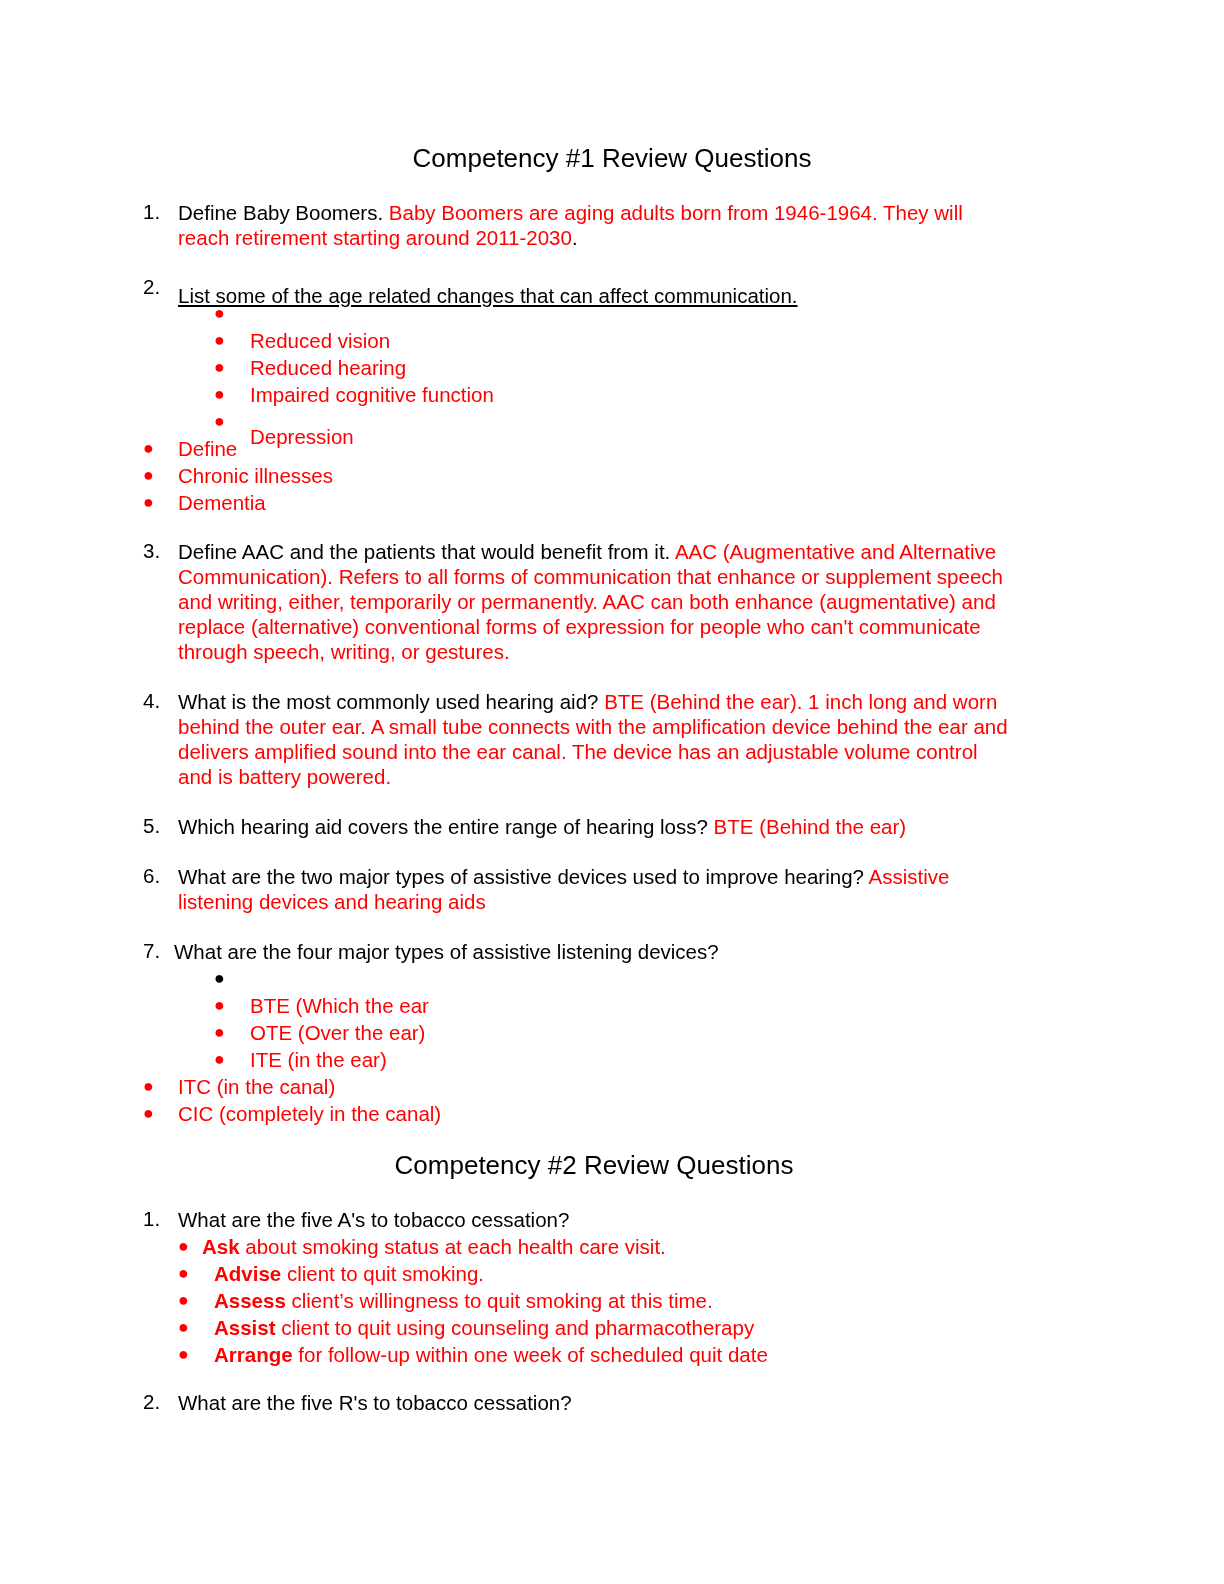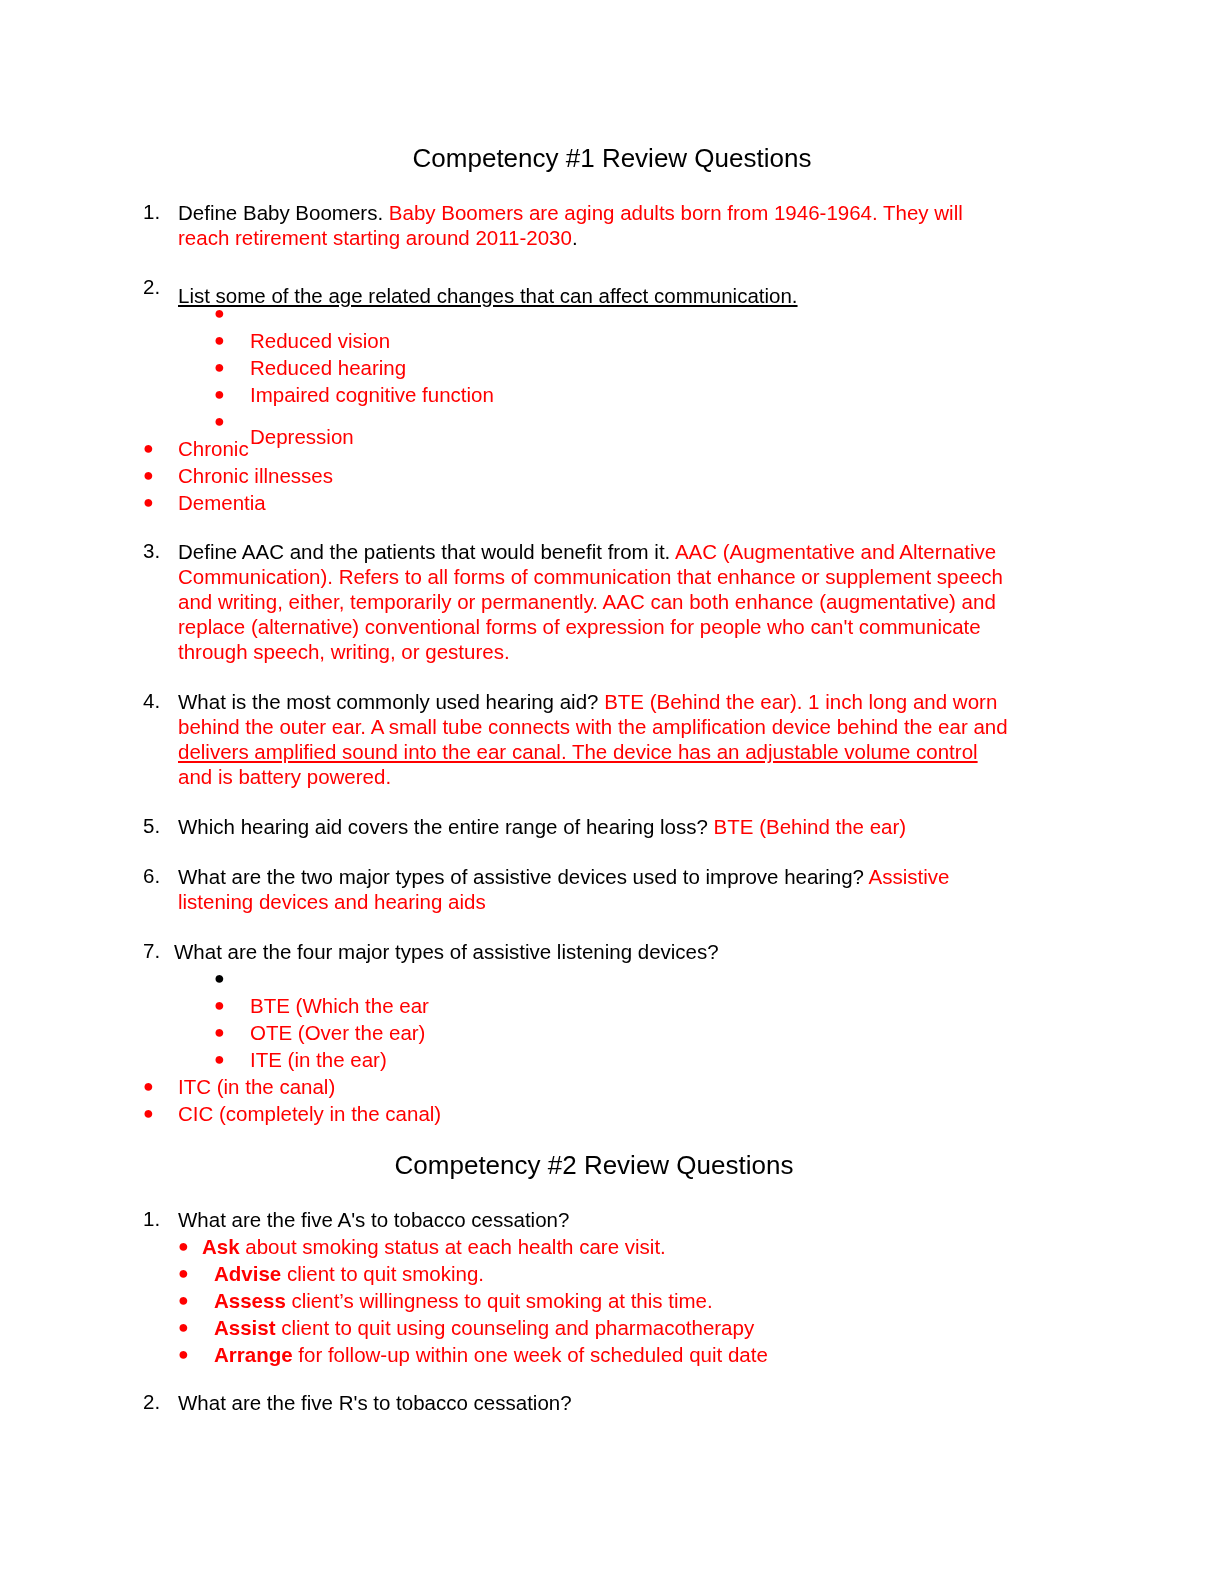--- a/index.html
+++ b/index.html
@@ -39,21 +39,21 @@
   <span class="bul red" style="left:214px;top:330px;">●</span>
   <div class="line red" style="left:250px;top:328px;">Reduced vision</div>
   <span class="bul red" style="left:214px;top:357px;">●</span>
   <div class="line red" style="left:250px;top:355px;">Reduced hearing</div>
   <span class="bul red" style="left:214px;top:384px;">●</span>
   <div class="line red" style="left:250px;top:382px;">Impaired cognitive function</div>
   <span class="bul red" style="left:214px;top:411px;">●</span>
   <div class="line red" style="left:250px;top:424px;">Depression</div>
 
   <span class="bul red" style="left:143px;top:438px;">●</span>
-  <div class="line red" style="left:178px;top:436px;">Chronic</div>
+  <div class="line red" style="left:178px;top:436px;">Define</div>
   <span class="bul red" style="left:143px;top:465px;">●</span>
   <div class="line red" style="left:178px;top:463px;">Chronic illnesses</div>
   <span class="bul red" style="left:143px;top:492px;">●</span>
   <div class="line red" style="left:178px;top:490px;">Dementia</div>
 </div>
 
 <div>
   <span class="num" style="left:143px;top:539px;">3.</span>
   <div class="line" style="left:178px;top:539px;">
     <span>Define AAC and the patients that would benefit from it.</span>
@@ -65,21 +65,21 @@
   <div class="line red" style="left:178px;top:639px;">through speech, writing, or gestures.</div>
 </div>
 
 <div>
   <span class="num" style="left:143px;top:689px;">4.</span>
   <div class="line" style="left:178px;top:689px;">
     <span>What is the most commonly used hearing aid?</span>
     <span class="red">BTE (Behind the ear). 1 inch long and worn</span>
   </div>
   <div class="line red" style="left:178px;top:714px;">behind the outer ear. A small tube connects with the amplification device behind the ear and</div>
-  <div class="line red" style="left:178px;top:739px;text-decoration:underline;">delivers amplified sound into the ear canal. The device has an adjustable volume control</div>
+  <div class="line red" style="left:178px;top:739px;">delivers amplified sound into the ear canal. The device has an adjustable volume control</div>
   <div class="line red" style="left:178px;top:764px;">and is battery powered.</div>
 </div>
 
 <div>
   <span class="num" style="left:143px;top:814px;">5.</span>
   <div class="line" style="left:178px;top:814px;">
     <span>Which hearing aid covers the entire range of hearing loss?</span>
     <span class="red">BTE (Behind the ear)</span>
   </div>
 </div>

